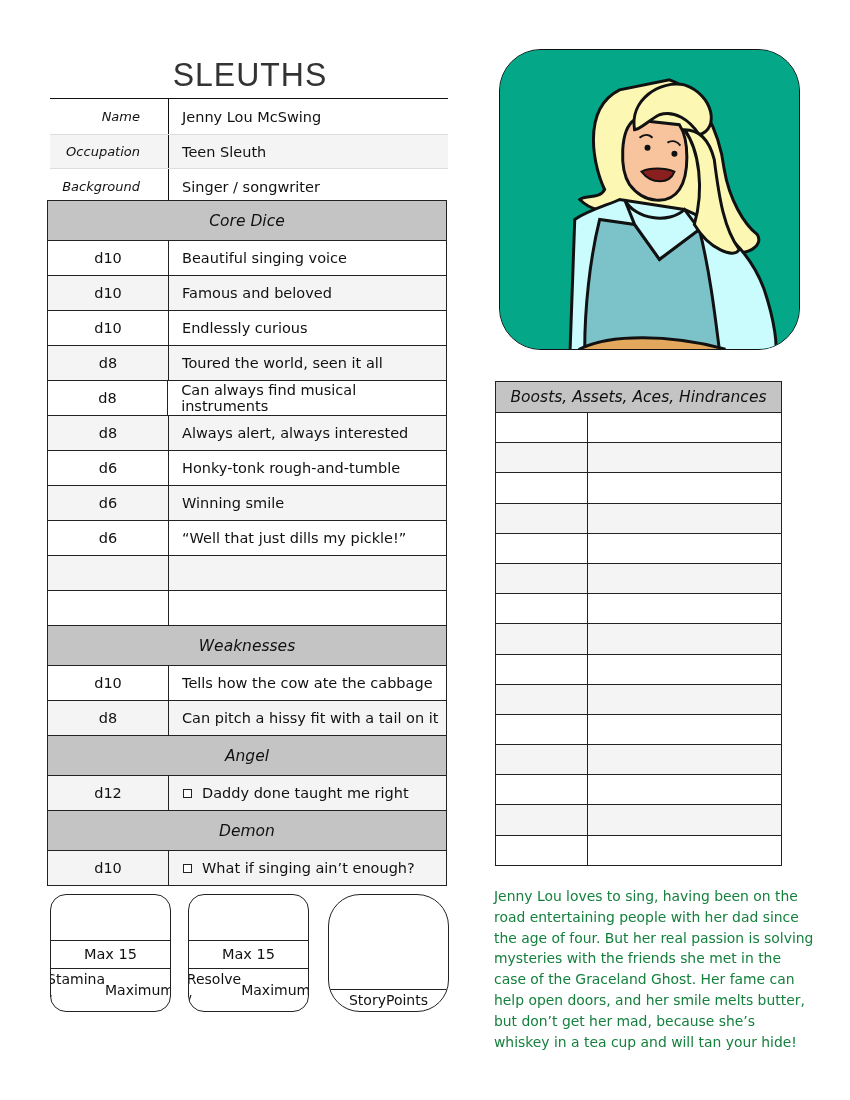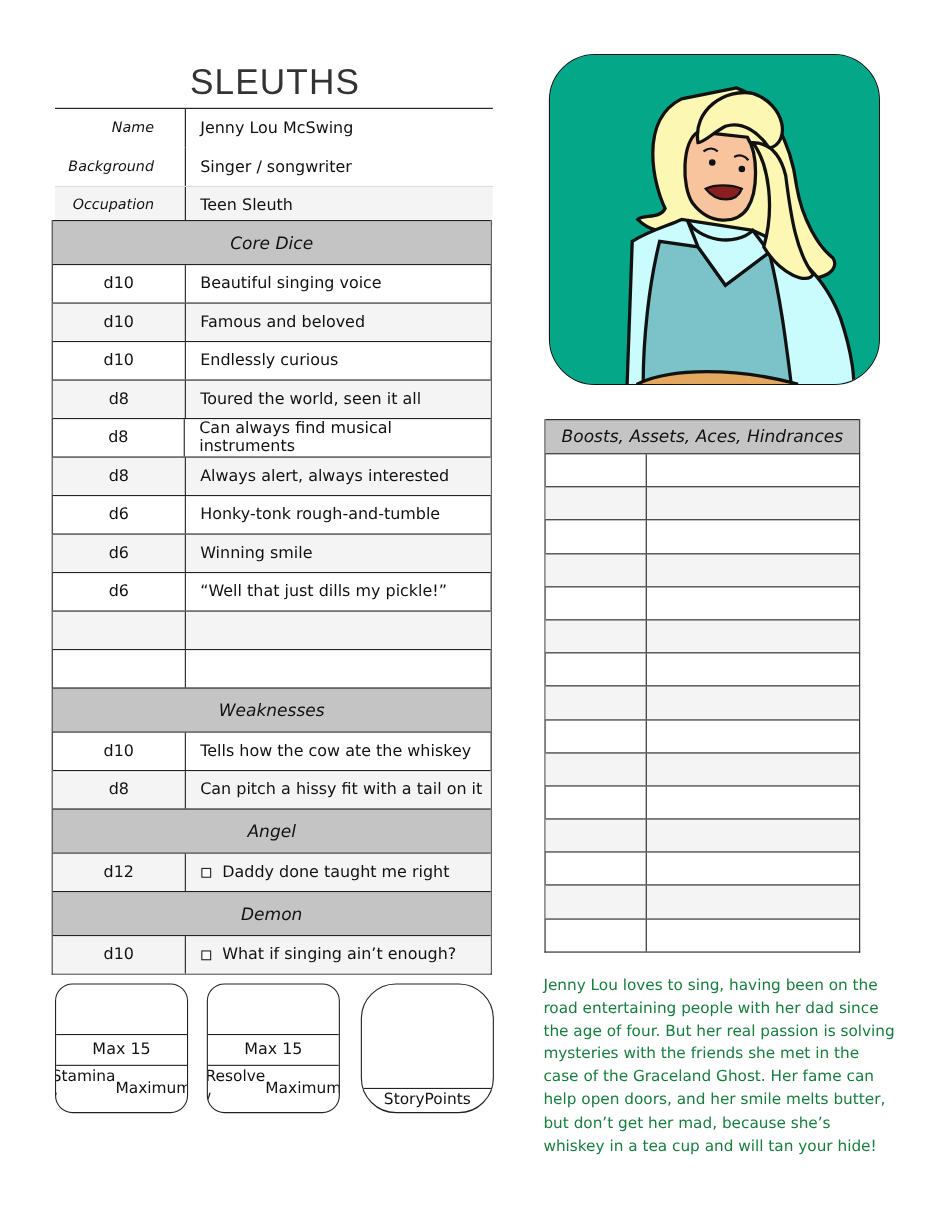--- a/index.html
+++ b/index.html
@@ -98,28 +98,28 @@
 </head>
 <body>
 
 <div class="title"><span>SLEUTHS</span></div>
 
 <div class="ident">
   <div class="row">
     <div class="lbl">Name</div>
     <div class="val">Jenny Lou McSwing</div>
   </div>
+  <div class="row alt">
+    <div class="lbl">Occupation</div>
+    <div class="val">Teen Sleuth</div>
+  </div>
   <div class="row">
     <div class="lbl">Background</div>
     <div class="val">Singer / songwriter</div>
   </div>
-  <div class="row alt">
-    <div class="lbl">Occupation</div>
-    <div class="val">Teen Sleuth</div>
-  </div>
 </div>
 
 <div class="dice">
   <div class="hdr">Core Dice</div>
   <div class="row">
       <div class="die">d10</div>
       <div class="desc">Beautiful singing voice</div>
     </div>
   <div class="row alt">
       <div class="die">d10</div>
@@ -158,21 +158,21 @@
       <div class="desc"></div>
     </div>
   <div class="row">
       <div class="die"></div>
       <div class="desc"></div>
     </div>
 
   <div class="hdr">Weaknesses</div>
   <div class="row">
       <div class="die">d10</div>
-      <div class="desc">Tells how the cow ate the whiskey</div>
+      <div class="desc">Tells how the cow ate the cabbage</div>
     </div>
   <div class="row alt">
       <div class="die">d8</div>
       <div class="desc">Can pitch a hissy fit with a tail on it</div>
     </div>
 
   <div class="hdr">Angel</div>
   <div class="row alt">
     <div class="die">d12</div>
     <div class="desc">

